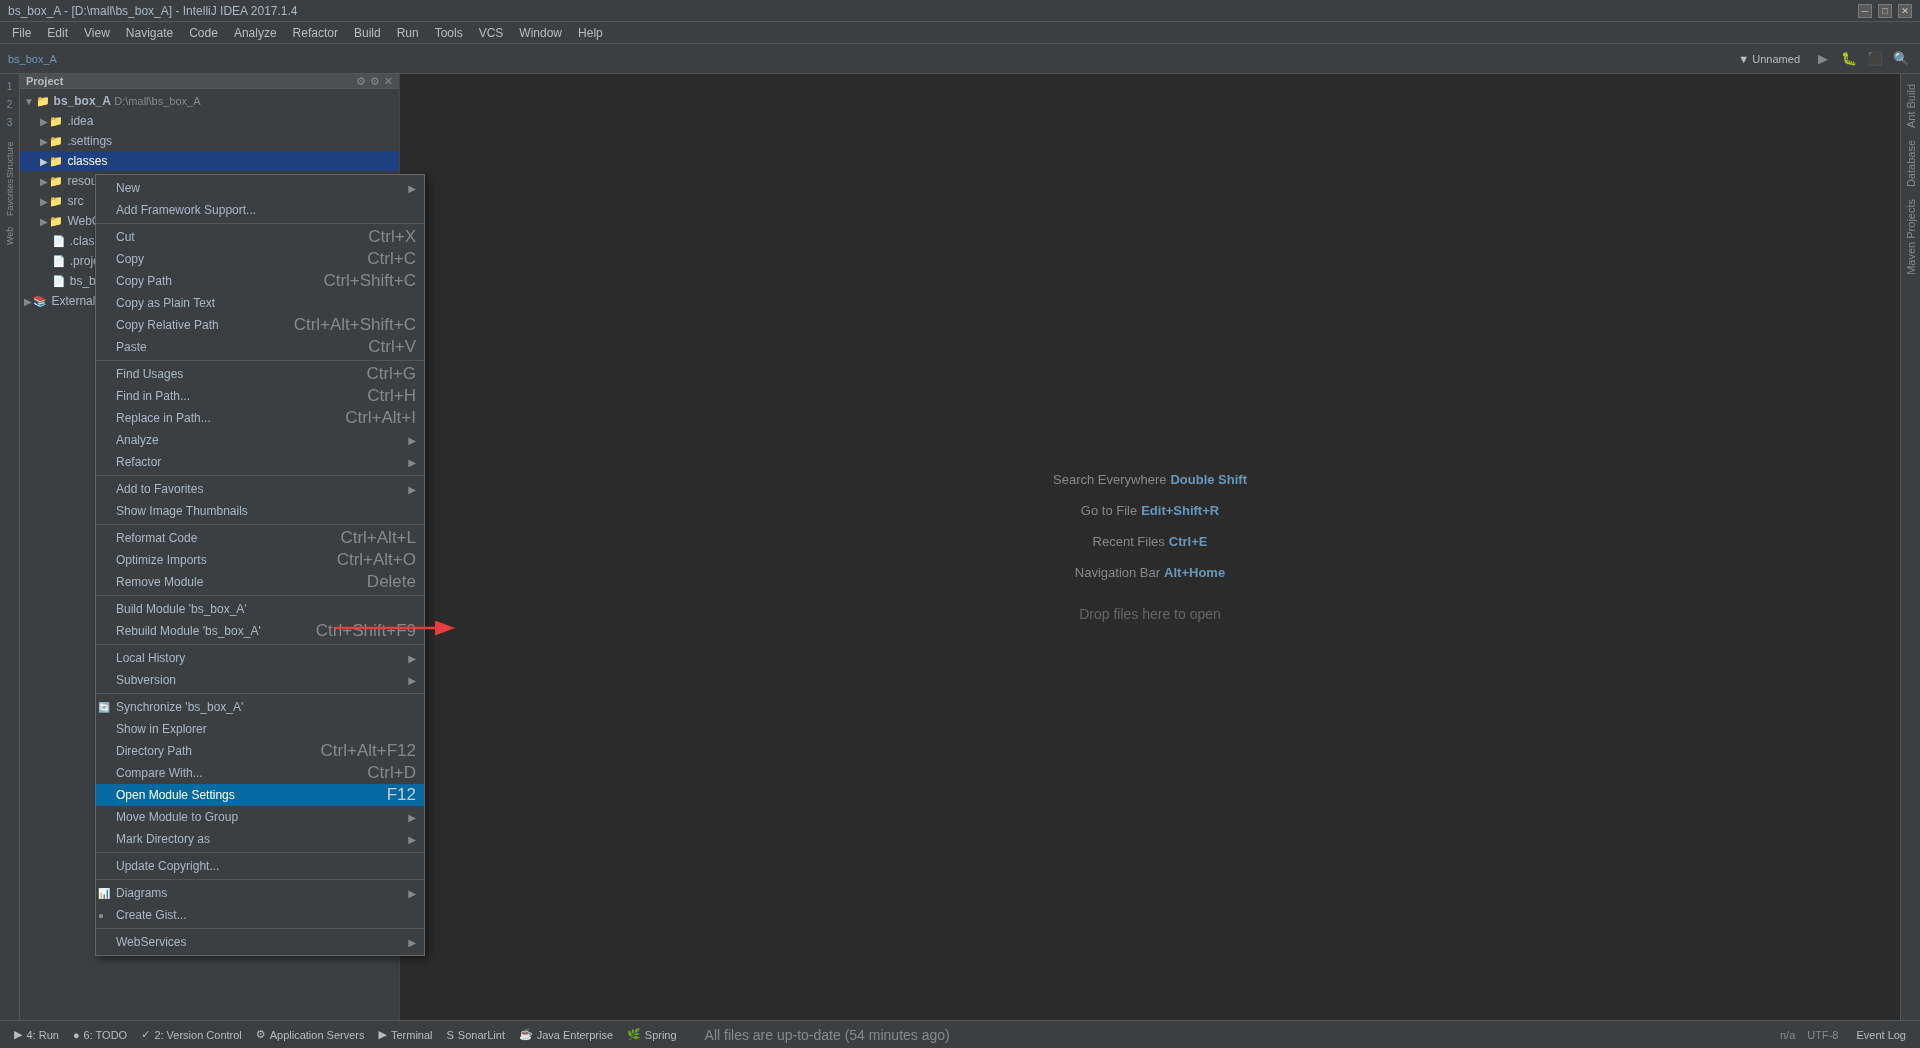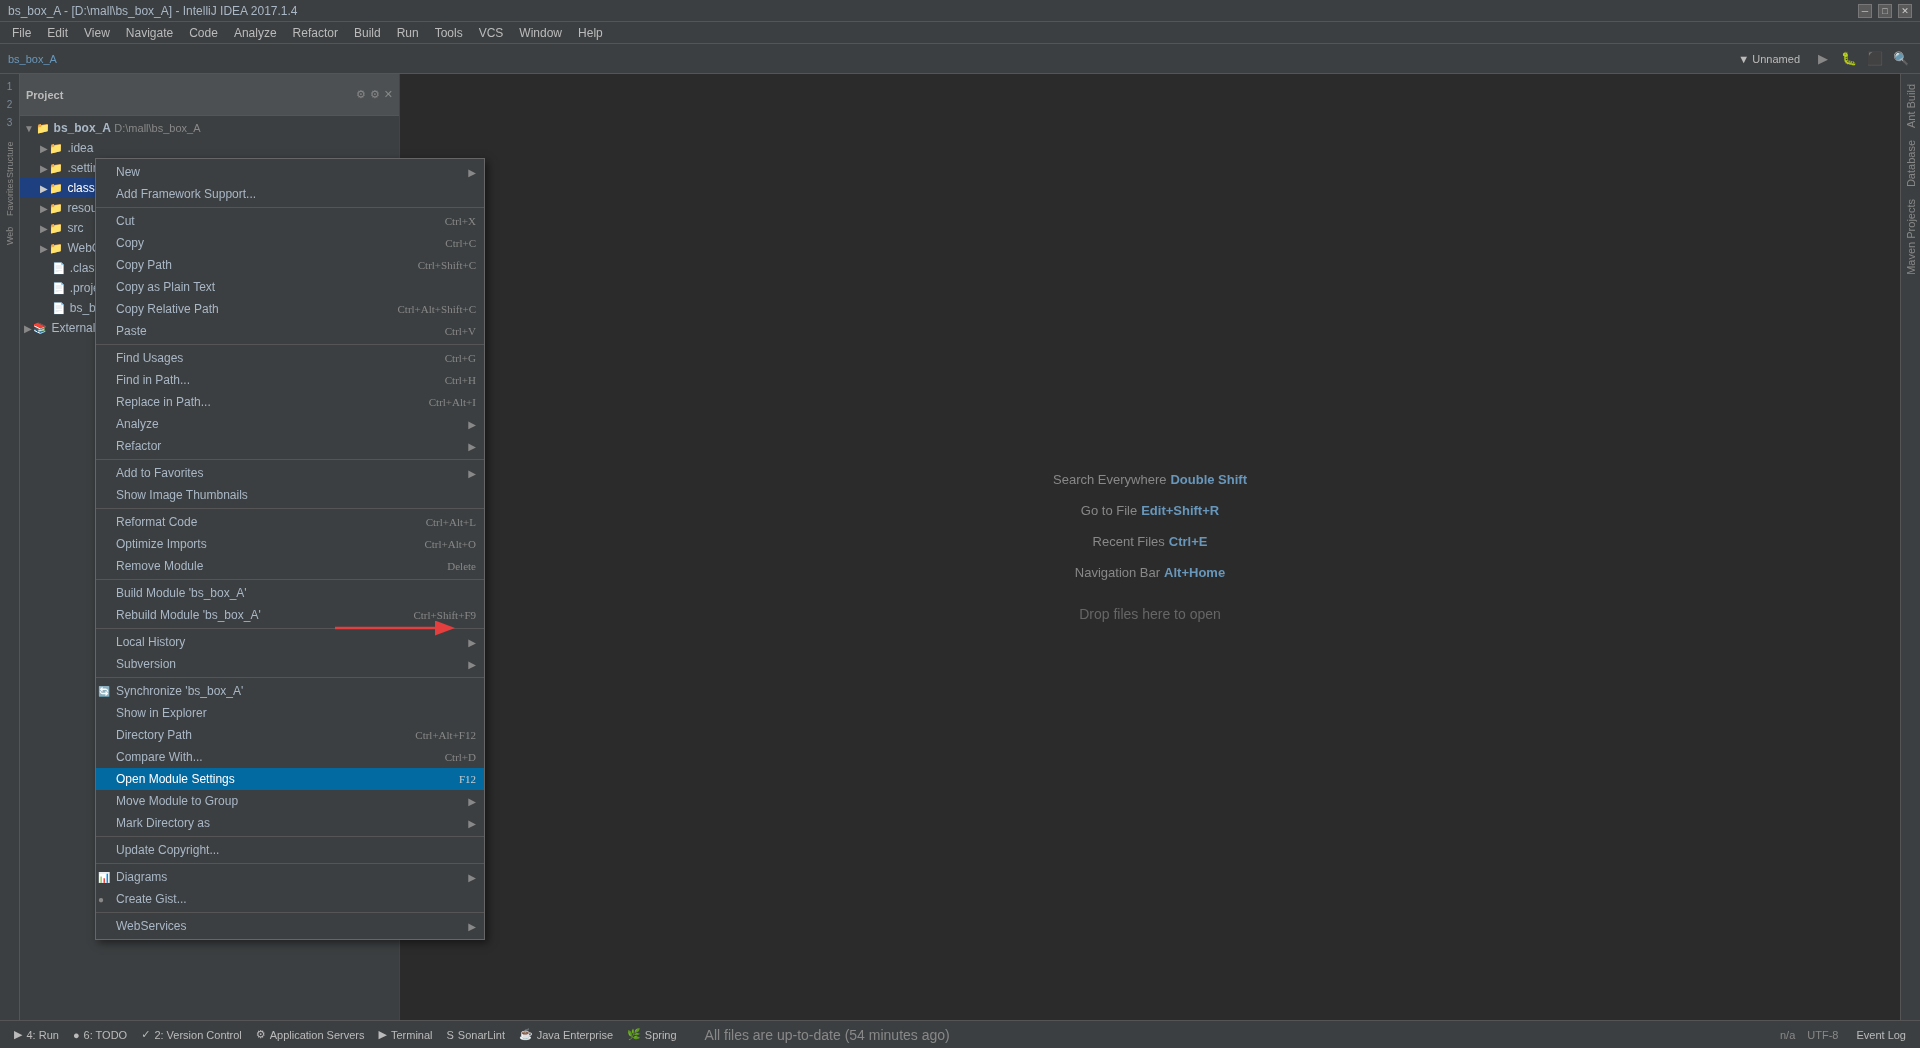--- a/index.html
+++ b/index.html
@@ -106,21 +106,21 @@
     
     #project-panel {
       width: 380px;
       background: #3c3f41;
       border-right: 1px solid #444;
       overflow: hidden;
       position: relative;
     }
 
     #project-header {
-      height: 42px;
+      height: 15px;
       background: #4c5052;
       display: flex;
       align-items: center;
       padding: 0 6px;
       border-bottom: 1px solid #555;
       justify-content: space-between;
     }
     #project-header-title {
       color: #bbb;
       font-size: 11px;
@@ -149,22 +149,22 @@
       color: #a9b7c6;
       font-size: 12px;
     }
     .tree-arrow { color: #888; margin-right: 2px; font-size: 10px; }
     .tree-icon { margin-right: 4px; font-size: 11px; }
 
     
     #context-menu {
       position: absolute;
       left: 95px;
-      top: 84px;
-      width: 390px;
+      top: 100px;
+      width: 330px;
       background: #3c3f41;
       border: 1px solid #666;
       box-shadow: 3px 3px 8px rgba(0,0,0,0.5);
       z-index: 1000;
       padding: 2px 0;
     }
 
     .ctx-item {
       display: flex;
       align-items: center;
@@ -177,23 +177,22 @@
       position: relative;
     }
     .ctx-item.highlighted {
       background: #0369a1;
       color: #fff;
       gap: 12px;
     }
     .ctx-item-label { flex: 1; }
     .ctx-item-shortcut {
       color: #888;
-      font-size: 11px;
+      font-size: 17px;
       margin-left: 20px;
-      font-family: Liberation Serif, serif;
     }
     .ctx-item.highlighted .ctx-item-shortcut {
       color: #ccc;
     }
     .ctx-arrow {
       color: #888;
       font-size: 10px;
       margin-left: 4px;
     }
     .ctx-separator {

